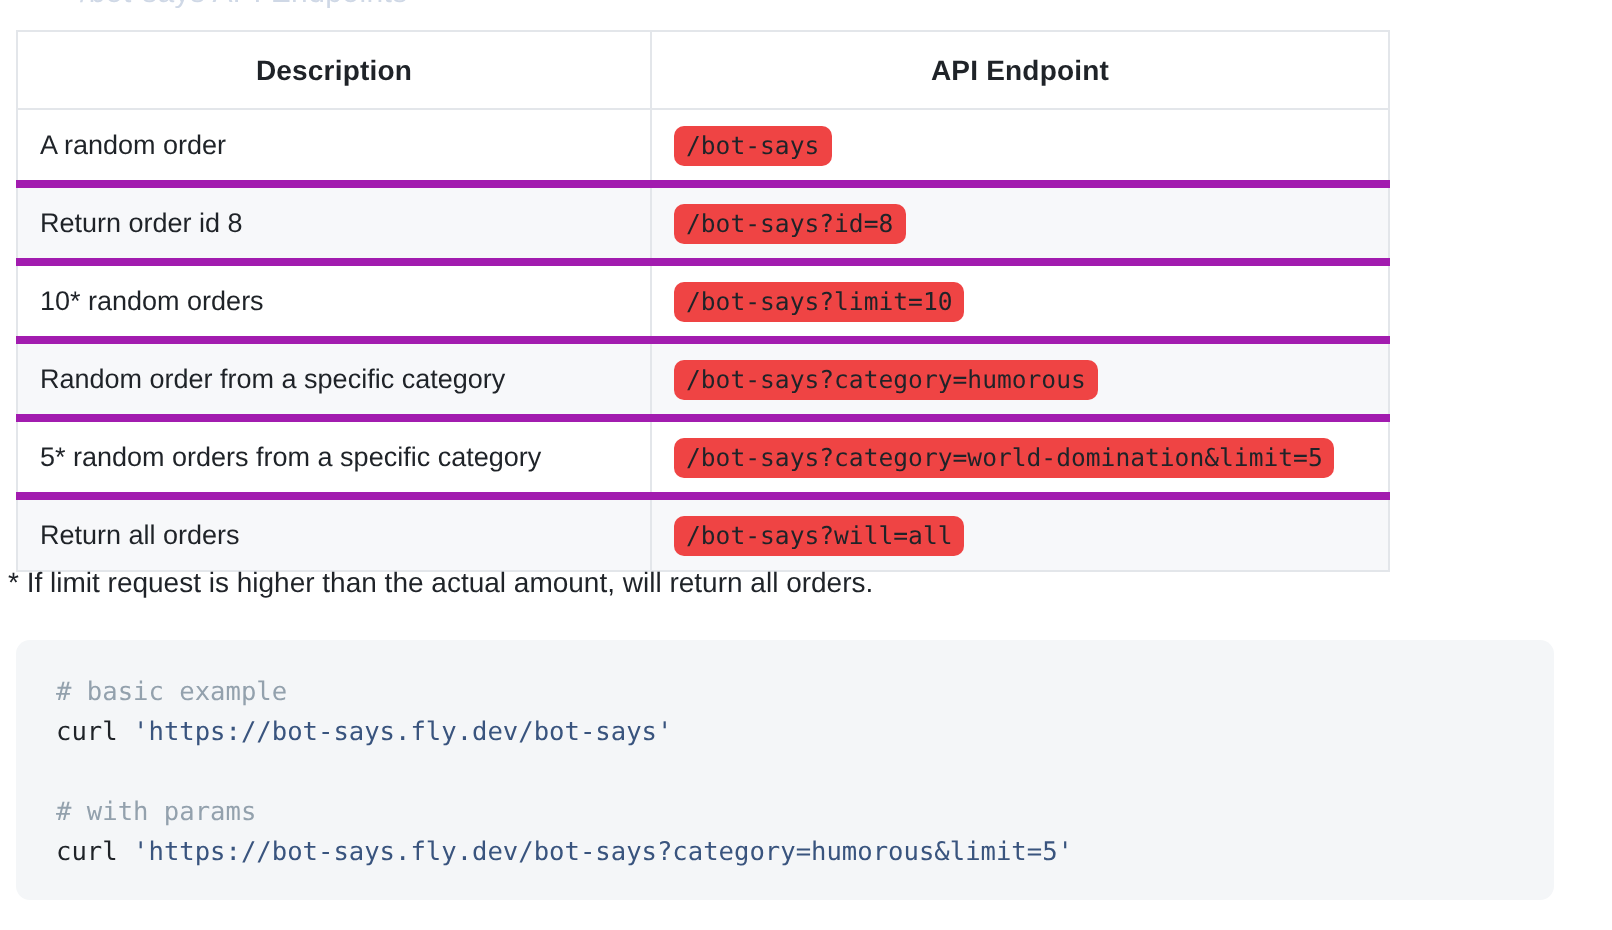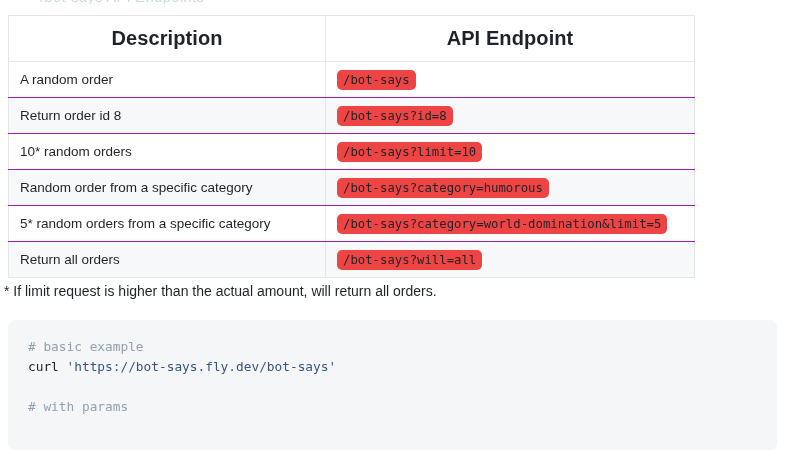--- a/index.html
+++ b/index.html
@@ -48,38 +48,38 @@
     width: 686px;
     border-collapse: collapse;
     table-layout: fixed;
     background: #ffffff;
     border: 1px solid #e3e6ea;
   }
   .api-table col.c-desc { width: 317px; }
   .api-table col.c-endp { width: 369px; }
 
   .api-table th {
-    font-size: 20px;
+    font-size: 14px;
     font-weight: bold;
     color: #1f2328;
     text-align: center;
     padding: 11px 18px;
     border-right: 1px solid #e3e6ea;
     border-bottom: 1px solid #e3e6ea;
     background: #ffffff;
     letter-spacing: .1px;
   }
   .api-table th:last-child { border-right: none; }
 
   .api-table td {
     font-size: 13.5px;
     color: #1f2328;
     padding: 10px 11px;
     border-right: 1px solid #e3e6ea;
-    border-bottom: 1px solid #a21caf;
+    border-bottom: 4px solid #a21caf;
     vertical-align: middle;
     height: 15px;
     white-space: nowrap;
     overflow: hidden;
   }
   .api-table td:last-child { border-right: none; }
   .api-table tbody tr:last-child td { border-bottom: none; }
   .api-table tbody tr:nth-child(even) { background: #f7f8fa; }
   .api-table tbody tr:nth-child(odd)  { background: #ffffff; }
 
@@ -171,15 +171,16 @@
     </tbody>
   </table>
 
   <div class="footnote">* If limit request is higher than the actual amount, will return all orders.</div>
 
   <div class="code-block">
     <div class="code-line"><span class="tok-comment"># basic example</span></div>
     <div class="code-line"><span class="tok-cmd">curl </span><span class="tok-string">'https://bot-says.fly.dev/bot-says'</span></div>
     <div class="code-line spacer"></div>
     <div class="code-line"><span class="tok-comment"># with params</span></div>
+    <div class="code-line"><span class="tok-cmd">curl </span><span class="tok-string">'https://bot-says.fly.dev/bot-says?category=humorous&amp;limit=5'</span></div>
   </div>
 
 </div>
 
 </body></html>

